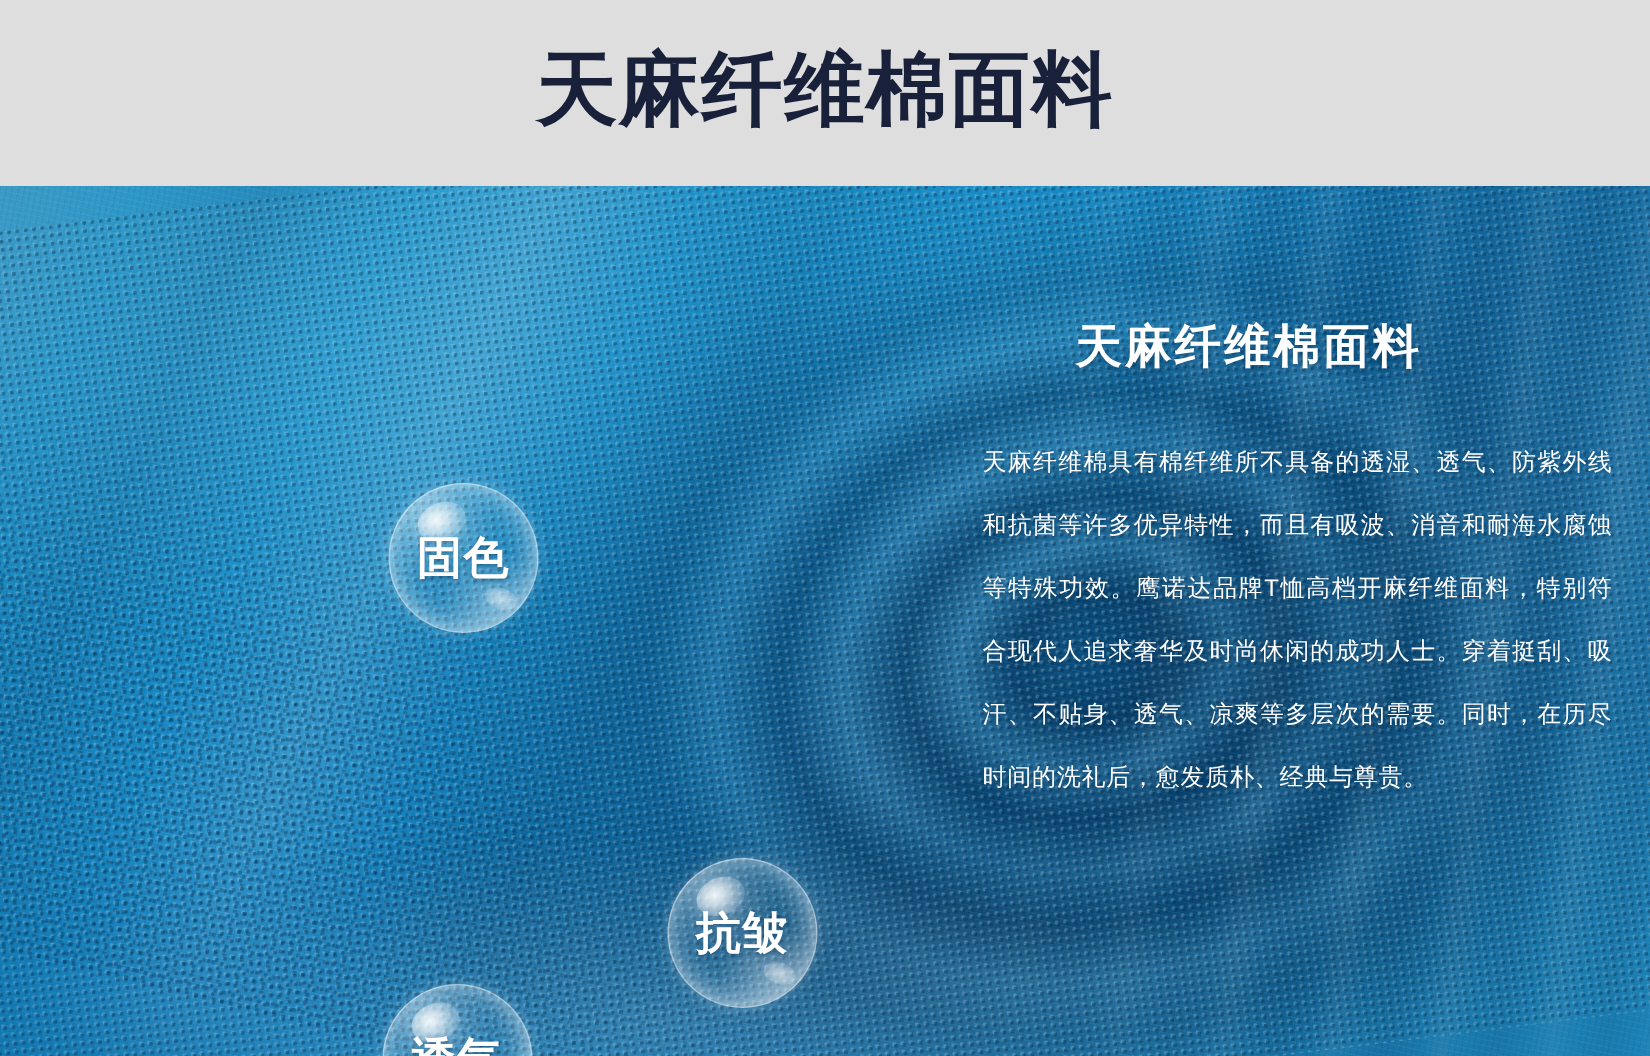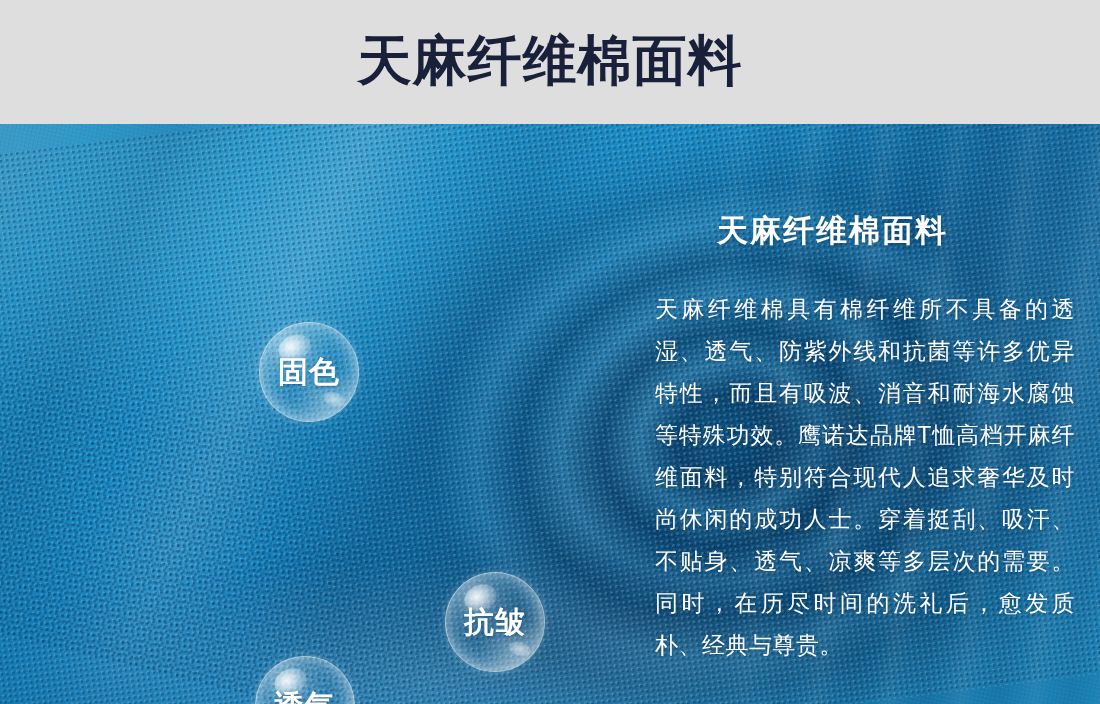--- a/index.html
+++ b/index.html
@@ -216,21 +216,21 @@
     font-size:31px;
     font-weight:bold;
     letter-spacing:2px;
     white-space:nowrap;
     margin-left:62px;
     text-shadow:0 2px 5px rgba(3,45,82,0.55);
   }
   #panel-body{
     margin-top:36px;
     color:#ffffff;
-    font-size:23px;
+    font-size:16px;
     line-height:42px;
     letter-spacing:0.5px;
     text-align:justify;
     text-justify:inter-ideograph;
     text-shadow:0 1px 4px rgba(3,45,82,0.55);
   }
 </style>
 </head>
 <body>
 

